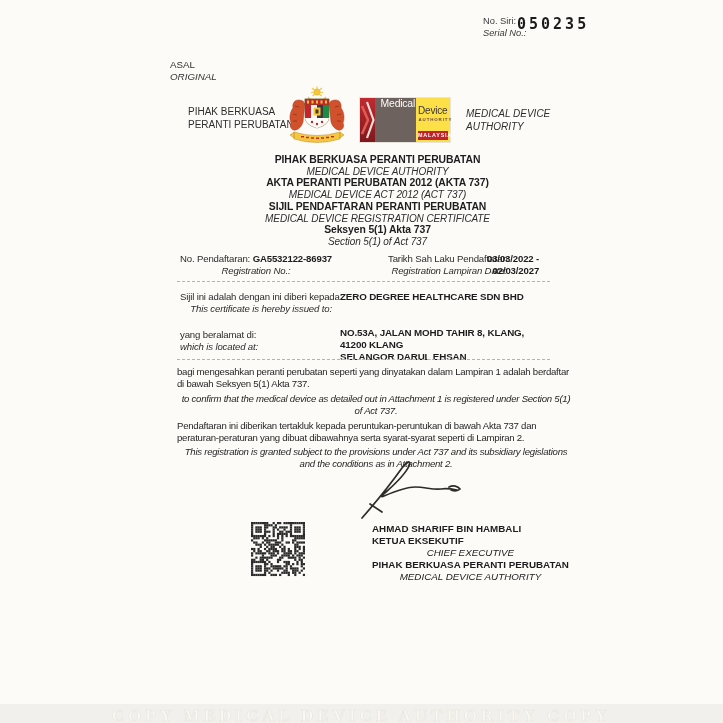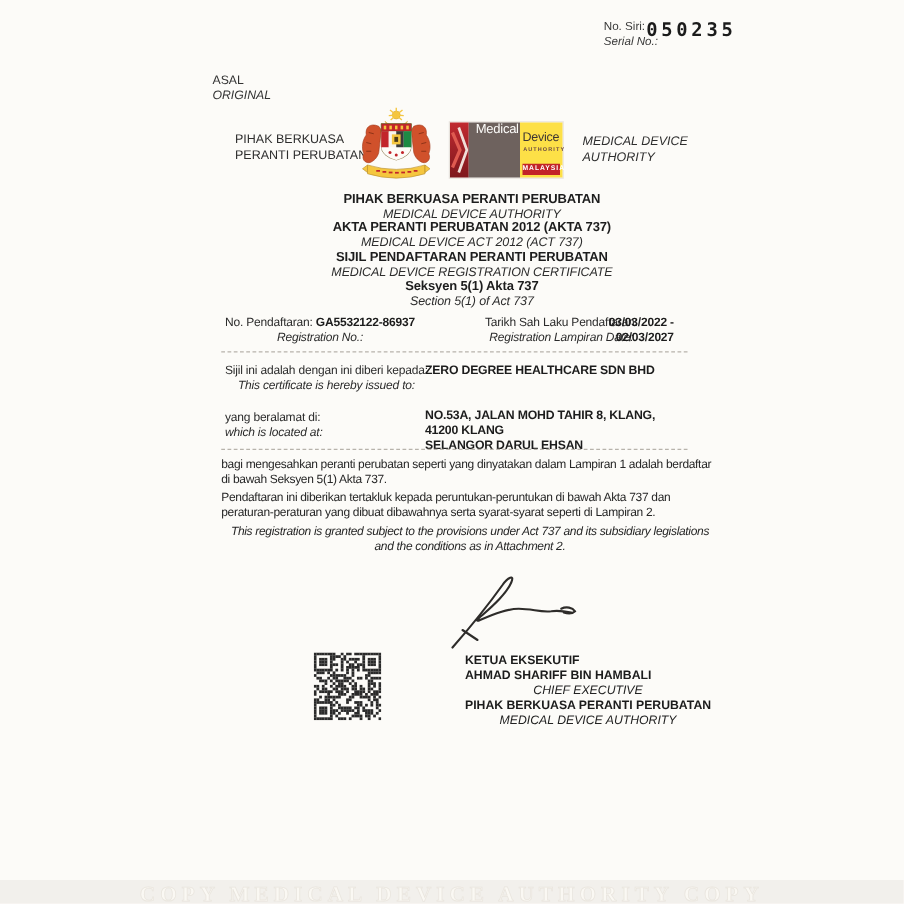--- a/index.html
+++ b/index.html
@@ -218,20 +218,21 @@
 <div class="abs addr-value sm bd">
   <div>NO.53A, JALAN MOHD TAHIR 8, KLANG,</div>
   <div>41200 KLANG</div>
   <div>SELANGOR DARUL EHSAN</div>
 </div>
 
 <div class="abs sep sep2"></div>
 
 <div class="abs body-text">
   <p>bagi mengesahkan peranti perubatan seperti yang dinyatakan dalam Lampiran 1 adalah berdaftar di bawah Seksyen 5(1) Akta 737.</p>
+  <p class="it">to confirm that the medical device as detailed out in Attachment 1 is registered under Section 5(1) of Act 737.</p>
   <p>Pendaftaran ini diberikan tertakluk kepada peruntukan-peruntukan di bawah Akta 737 dan peraturan-peraturan yang dibuat dibawahnya serta syarat-syarat seperti di Lampiran 2.</p>
   <p class="it">This registration is granted subject to the provisions under Act 737 and its subsidiary legislations and the conditions as in Attachment 2.</p>
 </div>
 
 <svg class="abs signature" viewBox="0 0 128 66">
   <g fill="none" stroke="#2e2c2a" stroke-width="1.7" stroke-linecap="round">
     <path d="M14 62 C 28 46 44 26 54 12 C 58 6 64 3 61 10 C 57 19 47 28 38 36 C 34 39 32 42 36 40 C 48 35 58 31 67 31 C 78 31 84 34 93 33 C 99 32 104 33 109 34"></path>
     <path d="M101 31 C 105 29 110 30 112 33 C 110 35 106 35 103 34"></path>
     <path d="M22 48 L34 56"></path>
   </g>
@@ -577,22 +578,22 @@
       <rect x="19.44" y="51.84" width="2.21" height="2.21" fill="#2a2a2a"></rect>
       <rect x="21.60" y="51.84" width="2.21" height="2.21" fill="#2a2a2a"></rect>
       <rect x="23.76" y="51.84" width="2.21" height="2.21" fill="#2a2a2a"></rect>
       <rect x="28.08" y="51.84" width="2.21" height="2.21" fill="#2a2a2a"></rect>
       <rect x="36.72" y="51.84" width="2.21" height="2.21" fill="#2a2a2a"></rect>
       <rect x="43.20" y="51.84" width="2.21" height="2.21" fill="#2a2a2a"></rect>
       <rect x="51.84" y="51.84" width="2.21" height="2.21" fill="#2a2a2a"></rect>
     </svg></div>
 
 <div class="abs signoff">
+  <div class="bd">AHMAD SHARIFF BIN HAMBALI</div>
   <div class="bd">KETUA EKSEKUTIF</div>
-  <div class="bd">AHMAD SHARIFF BIN HAMBALI</div>
   <div class="it">CHIEF EXECUTIVE</div>
   <div class="bd">PIHAK BERKUASA PERANTI PERUBATAN</div>
   <div class="it">MEDICAL DEVICE AUTHORITY</div>
 </div>
 
 <div class="abs watermark">
   <span>COPY MEDICAL DEVICE AUTHORITY COPY</span>
 </div>
 
 </body></html>

